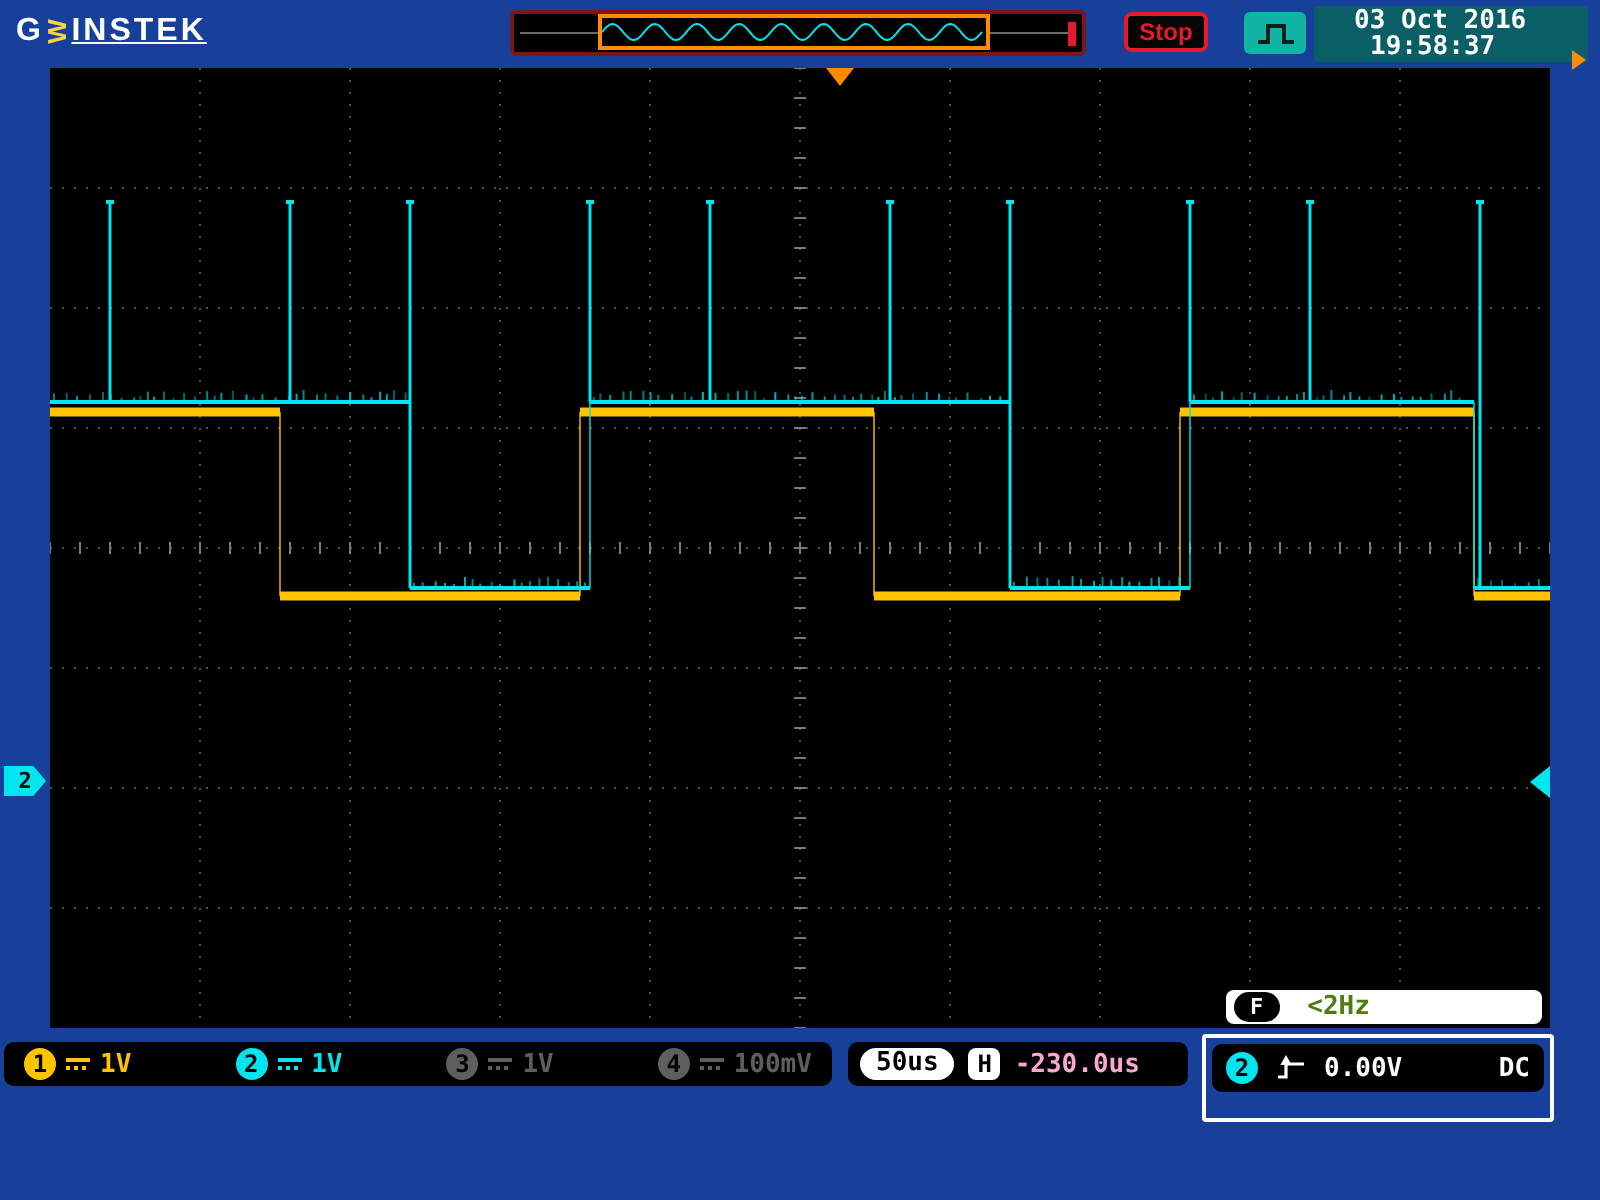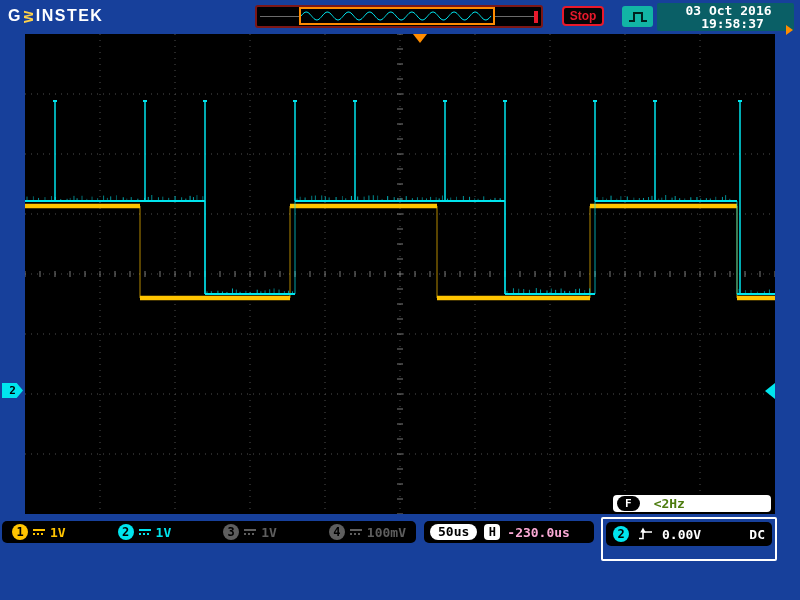--- a/index.html
+++ b/index.html
@@ -2,36 +2,36 @@
 <html><head>
 <meta charset="utf-8">
 <style>
   html,body{margin:0;padding:0;background:#0b1f4e;}
   .screen{position:relative;width:800px;height:600px;background:#17409b;overflow:hidden;
           font-family:"Liberation Sans",sans-serif;}
   
   header{position:absolute;left:0;top:0;width:800px;height:33px;}
   .logo{position:absolute;left:8px;top:7px;color:#fff;font-weight:bold;font-size:16px;letter-spacing:.5px;}
   .logo .logo-w{display:inline-block;transform:rotate(-90deg);font-size:13px;margin:0 1px;color:#ffd24a;}
-  .logo .logo-rest{letter-spacing:1.5px;}
+  .logo .logo-rest{letter-spacing:1.5px;text-decoration:underline;}
   .preview{position:absolute;left:255px;top:5px;width:288px;height:23px;background:#000;
            border:2px solid #7c1717;border-radius:3px;box-sizing:border-box;}
   .preview-line{position:absolute;left:3px;right:3px;top:9px;height:1px;background:#6b6b6b;}
   .preview-window{position:absolute;left:42px;top:0px;width:196px;height:18px;border:2px solid #ff8c00;
                   background:#000;box-sizing:border-box;}
   .preview-window svg{position:absolute;left:0;top:0;}
   .preview-red{position:absolute;right:3px;top:4px;width:4px;height:12px;background:#e8192c;}
   .stop-badge{position:absolute;left:562px;top:6px;width:42px;height:20px;background:#050505;
               border:2px solid #e8192c;border-radius:4px;box-sizing:border-box;color:#e8192c;
               font-weight:bold;font-size:12px;text-align:center;line-height:16px;}
   .trig-badge{position:absolute;left:622px;top:6px;width:31px;height:21px;background:#12b5a5;
               border-radius:3px;display:flex;align-items:center;justify-content:center;}
   .datetime{position:absolute;left:657px;top:3px;width:137px;height:28px;background:#0a5f66;
             border-radius:2px;color:#fff;font:bold 13px "DejaVu Sans Mono",monospace;
-            padding:1px 0 0 6px;box-sizing:border-box;line-height:13px;text-align:center;}
+            padding:1px 0 0 20px;box-sizing:border-box;line-height:13px;}
   .datetime .time-row{padding-left:8px;}
   .hdr-arrow{position:absolute;left:786px;top:25px;width:0;height:0;
              border-top:5px solid transparent;border-bottom:5px solid transparent;
              border-left:7px solid #ff8c00;}
   
   .display{position:absolute;left:25px;top:34px;width:750px;height:480px;background:#000;}
   .freq-box{position:absolute;right:4px;bottom:2px;width:158px;height:17px;background:#fff;
             border-radius:4px;display:flex;align-items:center;padding:0 4px;box-sizing:border-box;}
   .f-pill{background:#000;color:#fff;font:bold 11px "DejaVu Sans Mono",monospace;border-radius:8px;
           padding:1px 8px;margin-right:14px;}

